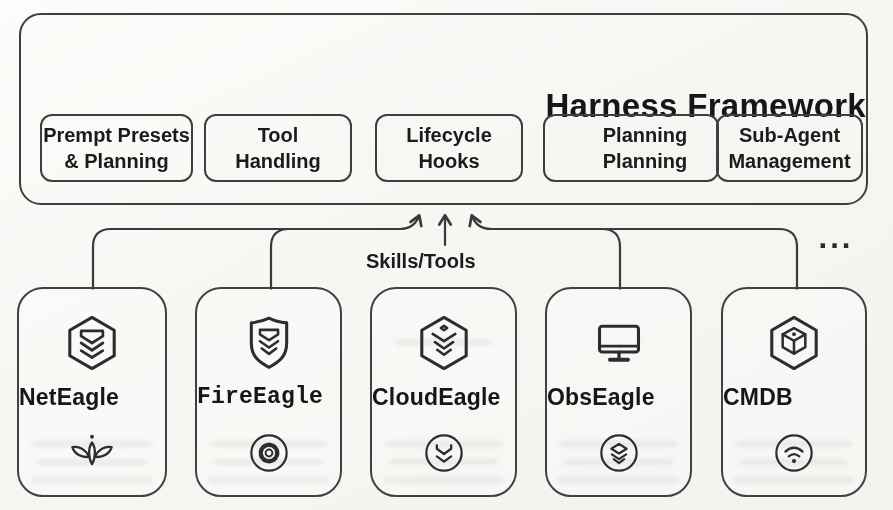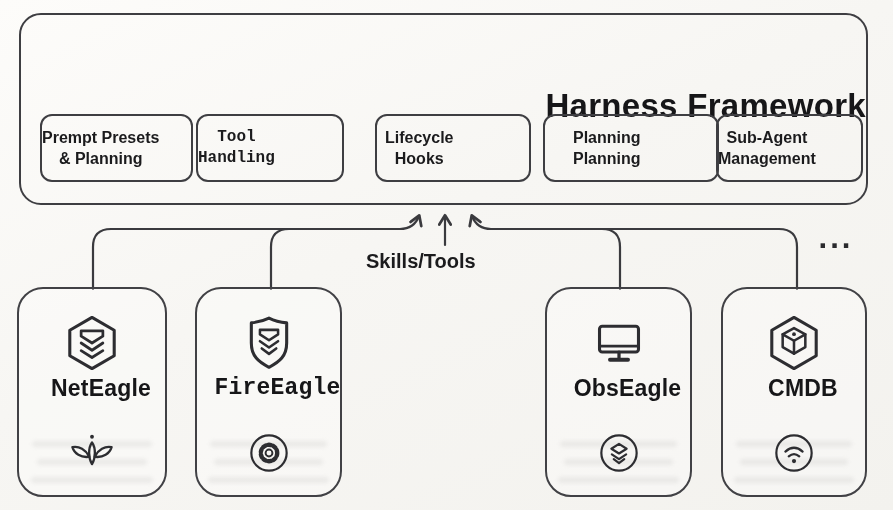--- a/index.html
+++ b/index.html
@@ -14,27 +14,27 @@
     position:absolute;left:19px;top:13px;width:845px;height:188px;
     border:2.4px solid #3e3e42;border-radius:22px;
   }
   .fw-title{
     position:absolute;top:30px;left:0;width:100%;text-align:right;
     font-size:33px;font-weight:700;letter-spacing:.3px;color:#161618;margin-top:42px;
   }
   .module{
     position:absolute;top:99px;height:64px;
     border:2px solid #3e3e42;border-radius:12px;
-    display:flex;align-items:center;
-    text-align:center;font-size:16px;font-weight:700;line-height:1.32;
+    display:flex;align-items:center;justify-content:center;
+    text-align:center;font-size:20px;font-weight:700;line-height:1.32;
     white-space:pre-line;color:#1b1b1d;
   }
   #m1{left:19px;width:149px;}
-  #m2{left:175px;width:144px;font-family:Liberation Mono, monospace;}
-  #m3{left:354px;width:144px;padding-left:8px;}
+  #m2{left:183px;width:144px;}
+  #m3{left:354px;width:144px;}
   #m4{left:522px;width:144px;padding-left:28px;}
   #m5{left:695px;width:143px;}
   
   .connectors{position:absolute;left:0;top:0;width:893px;height:510px;pointer-events:none;}
   .skills-label{
     position:absolute;left:366px;top:250px;width:160px;
     font-size:20px;font-weight:700;color:#1b1b1d;
   }
   .more-dots{
     position:absolute;left:808px;top:222px;width:56px;text-align:center;
@@ -46,22 +46,22 @@
     border:2.6px solid #414145;border-radius:26px;
     background:rgba(255,255,255,0.30);
   }
   #a1{left:17px;width:146px;}
   #a2{left:195px;width:143px;font-family:Liberation Mono, monospace;}
   #a3{left:370px;width:143px;}
   #a4{left:545px;width:143px;}
   #a5{left:721px;width:142px;}
   .icon-top{position:absolute;top:25px;left:50%;transform:translateX(-50%);}
   .agent-name{
-    position:absolute;top:86px;left:0;width:100%;text-align:center;
-    font-size:23px;font-weight:700;color:#161618;letter-spacing:.2px;padding-left:9px;
+    position:absolute;top:95px;left:0;width:100%;text-align:left;
+    font-size:23px;font-weight:700;color:#161618;letter-spacing:.2px;
   }
   .icon-bottom{position:absolute;top:143px;left:50%;transform:translateX(-50%);}
   
   .noise{position:absolute;background:#c9c8c6;opacity:.30;filter:blur(2px);border-radius:3px;}
   .noise.r1{top:152px;left:9%;width:82%;height:6px;}
   .noise.r2{top:170px;left:12%;width:76%;height:6px;}
   .noise.r3{top:188px;left:8%;width:84%;height:6px;}
   .noise.r0{top:50px;left:16%;width:68%;height:6px;}
   svg .stroke{fill:none;stroke:#2d2d31;stroke-linecap:round;stroke-linejoin:round;}
 </style>
@@ -142,20 +142,39 @@
       <path class="stroke" stroke-width="2.8" d="M24 38 L32 44 L40 38"></path>
     </svg>
     <div class="agent-name">FireEagle</div>
     <svg class="icon-bottom" width="42" height="42" viewBox="0 0 44 44">
       <circle class="stroke" stroke-width="2.3" cx="22" cy="22" r="18.5"></circle>
       <circle class="stroke" stroke-width="4.6" stroke-dasharray="3.2 2.4" cx="22" cy="22" r="8.6"></circle>
       <circle class="stroke" stroke-width="2" cx="22" cy="22" r="3.6"></circle>
     </svg>
   </div>
 
+  <div class="agent-card" id="a3">
+    <div class="noise r0"></div>
+    <div class="noise r1"></div>
+    <div class="noise r2"></div>
+    <div class="noise r3"></div>
+    <svg class="icon-top" width="58" height="58" viewBox="0 0 64 64">
+      <path class="stroke" stroke-width="3.4" d="M32 3.8 L56.5 17.9 V46.1 L32 60.2 L7.5 46.1 V17.9 Z"></path>
+      <path class="stroke" stroke-width="2.8" d="M28.5 15.5 L32 13 L35.5 15.5 L32 18 Z"></path>
+      <path class="stroke" stroke-width="2.8" d="M19.5 22 L32 30 L44.5 22"></path>
+      <path class="stroke" stroke-width="2.8" d="M22 31 L32 38 L42 31"></path>
+      <path class="stroke" stroke-width="2.8" d="M24.5 39.5 L32 45 L39.5 39.5"></path>
+    </svg>
+    <div class="agent-name">CloudEagle</div>
+    <svg class="icon-bottom" width="42" height="42" viewBox="0 0 44 44">
+      <circle class="stroke" stroke-width="2.3" cx="22" cy="22" r="18.5"></circle>
+      <path class="stroke" stroke-width="2.4" d="M14.5 14 V17.5 L22 23 L29.5 17.5 V14"></path>
+      <path class="stroke" stroke-width="2.4" d="M14.5 25.5 L22 31 L29.5 25.5"></path>
+    </svg>
+  </div>
 
   <div class="agent-card" id="a4">
     <div class="noise r1"></div>
     <div class="noise r2"></div>
     <div class="noise r3"></div>
     <svg class="icon-top" width="58" height="58" viewBox="0 0 64 64">
       <rect class="stroke" stroke-width="3.4" x="10.5" y="13.5" width="43" height="28.5" rx="3"></rect>
       <path class="stroke" stroke-width="3" d="M10.5 35.5 H53.5"></path>
       <path class="stroke" stroke-width="3.6" d="M32 42 V48"></path>
       <path class="stroke" stroke-width="4.2" d="M22 50.5 H42"></path>

